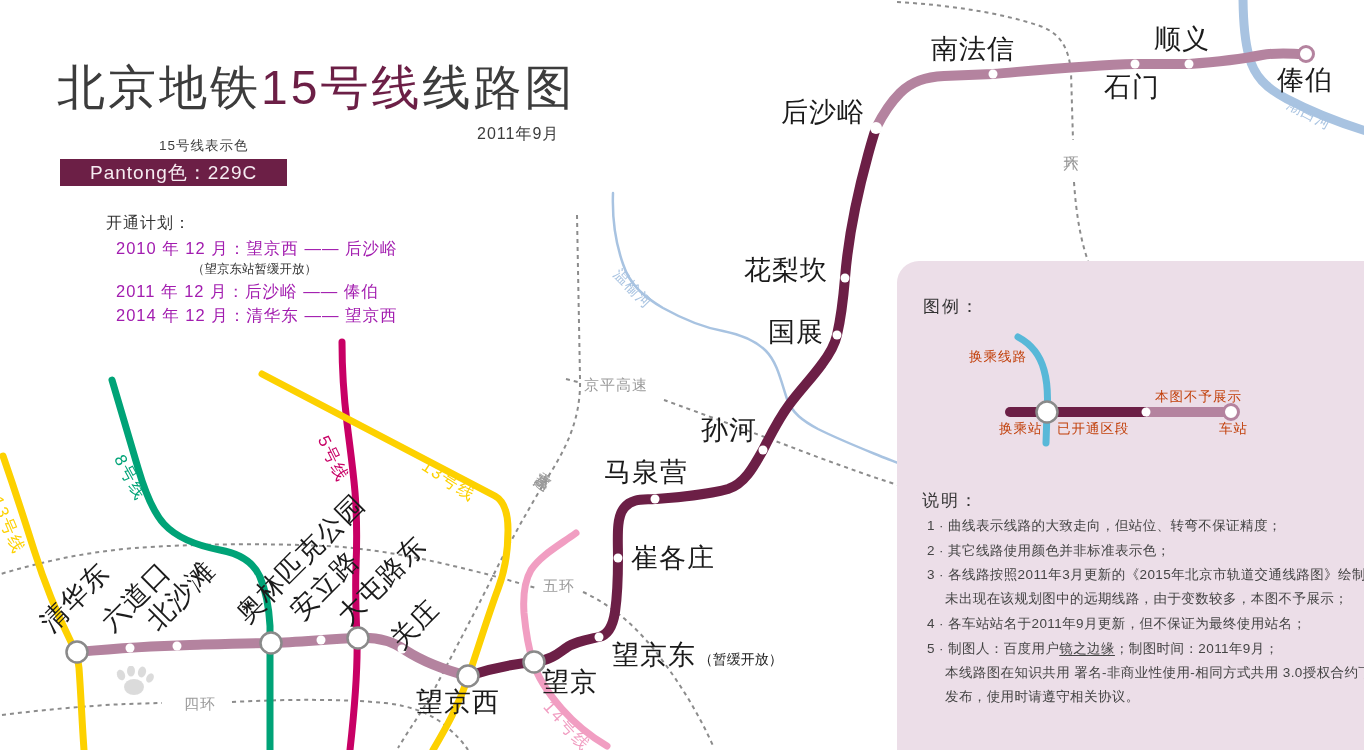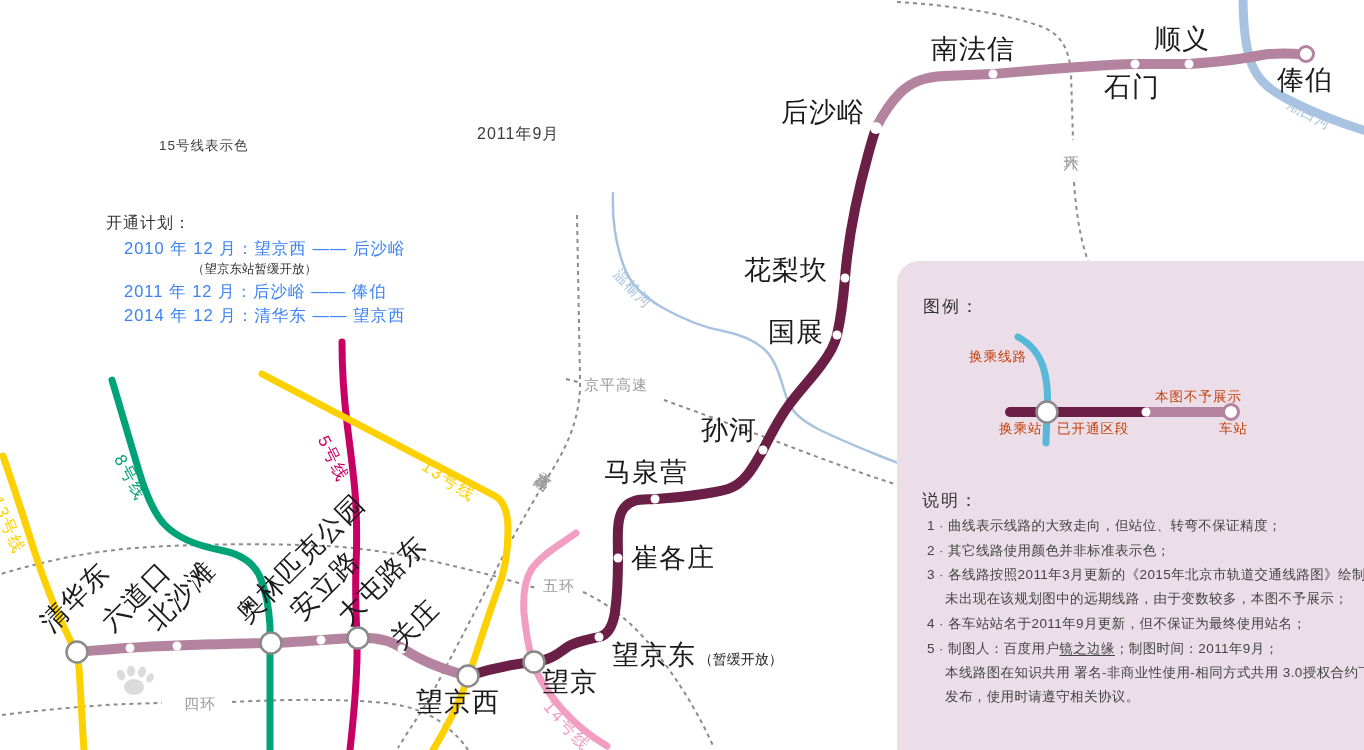--- a/index.html
+++ b/index.html
@@ -27,21 +27,21 @@
   .road-label{position:absolute;white-space:nowrap;color:#9a9a9a;font-size:15px;line-height:1;letter-spacing:1px;transform-origin:left top;}
   .vtext{writing-mode:vertical-rl;}
   
   .hdr-title{position:absolute;left:57px;top:62px;font-size:48px;letter-spacing:3px;color:#3c3c3c;line-height:1.1;font-weight:normal;}
   .hdr-title .hl{color:var(--line15);}
   .hdr-date{position:absolute;left:477px;top:124px;font-size:16px;color:#3c3c3c;letter-spacing:1px;}
   .hdr-caption{position:absolute;left:159px;top:137px;font-size:13.5px;color:#3c3c3c;letter-spacing:1px;}
   .pantone{position:absolute;left:60px;top:159px;width:227px;height:27px;background:var(--line15);
            color:#f6ecf2;font-size:19px;letter-spacing:1px;line-height:27px;padding-left:30px;box-sizing:border-box;}
   .plan-h{position:absolute;left:106px;top:213px;font-size:16px;color:#333;letter-spacing:1px;}
-  .plan-i{position:absolute;left:124px;font-size:16.5px;color:#3b82f6;letter-spacing:1px;}
+  .plan-i{position:absolute;left:116px;font-size:16.5px;color:#a21caf;letter-spacing:1px;}
   .plan-n{position:absolute;left:192px;font-size:12.5px;color:#333;}
   
   #legend-box{position:absolute;left:897px;top:261px;width:467px;height:489px;background:var(--legend_bg);border-radius:22px 0 0 0;}
   .leg-h{position:absolute;font-size:17px;color:#333;letter-spacing:2px;}
   .leg-label{position:absolute;font-size:13.5px;color:#c2410c;white-space:nowrap;letter-spacing:1px;}
   .note{position:absolute;font-size:13.5px;color:#444;white-space:nowrap;letter-spacing:0.4px;}
   .note u{text-underline-offset:2px;}
   
   #watermark{position:absolute;left:55px;top:666px;width:200px;height:58px;opacity:0.30;}
   #watermark .wm-text{position:absolute;left:0;top:22px;font-size:30px;font-weight:bold;color:#8c8c8c;letter-spacing:1px;}
@@ -112,22 +112,24 @@
   <div id="legend-box"></div>
   <svg id="legend-svg" width="1364" height="750" viewBox="0 0 1364 750">
     <path fill="none" stroke-width="7" stroke-linecap="round" style="stroke:var(--transfer_line)" d="M 1018,337 C 1031,344 1040,355 1044,370 C 1048,384 1048,398 1047,412 L 1046,443"></path>
     <path fill="none" stroke-width="10" stroke-linecap="round" style="stroke:var(--line15)" d="M 1010,412 L 1146,412"></path>
     <path fill="none" stroke-width="10" stroke-linecap="butt" style="stroke:var(--line15_unopened)" d="M 1146,412 L 1231,412"></path>
     <circle cx="1146" cy="412" r="4.5" class="st-dot"></circle>
     <circle cx="1047" cy="412" r="10.5" class="st-transfer"></circle>
     <circle cx="1231" cy="412" r="7.5" class="st-terminal"></circle>
   </svg>
 
+  <div class="hdr-title"><span>北京地铁</span><span class="hl">15号线</span><span>线路图</span></div>
   <div class="hdr-date">2011年9月</div>
   <div class="hdr-caption">15号线表示色</div>
+  <div class="pantone">Pantong色：229C</div>
   <div class="plan-h">开通计划：</div>
   <div class="plan-i" style="top:238px">2010 年 12 月：望京西 —— 后沙峪</div>
   <div class="plan-n" style="top:261px">（望京东站暂缓开放）</div>
   <div class="plan-i" style="top:281px">2011 年 12 月：后沙峪 —— 俸伯</div>
   <div class="plan-i" style="top:305px">2014 年 12 月：清华东 —— 望京西</div>
 
   <div class="leg-h" style="left:923px;top:295px">图例：</div>
   <div class="leg-label" style="left:969px;top:348px">换乘线路</div>
   <div class="leg-label" style="left:999px;top:420px">换乘站</div>
   <div class="leg-label" style="left:1057px;top:420px">已开通区段</div>

